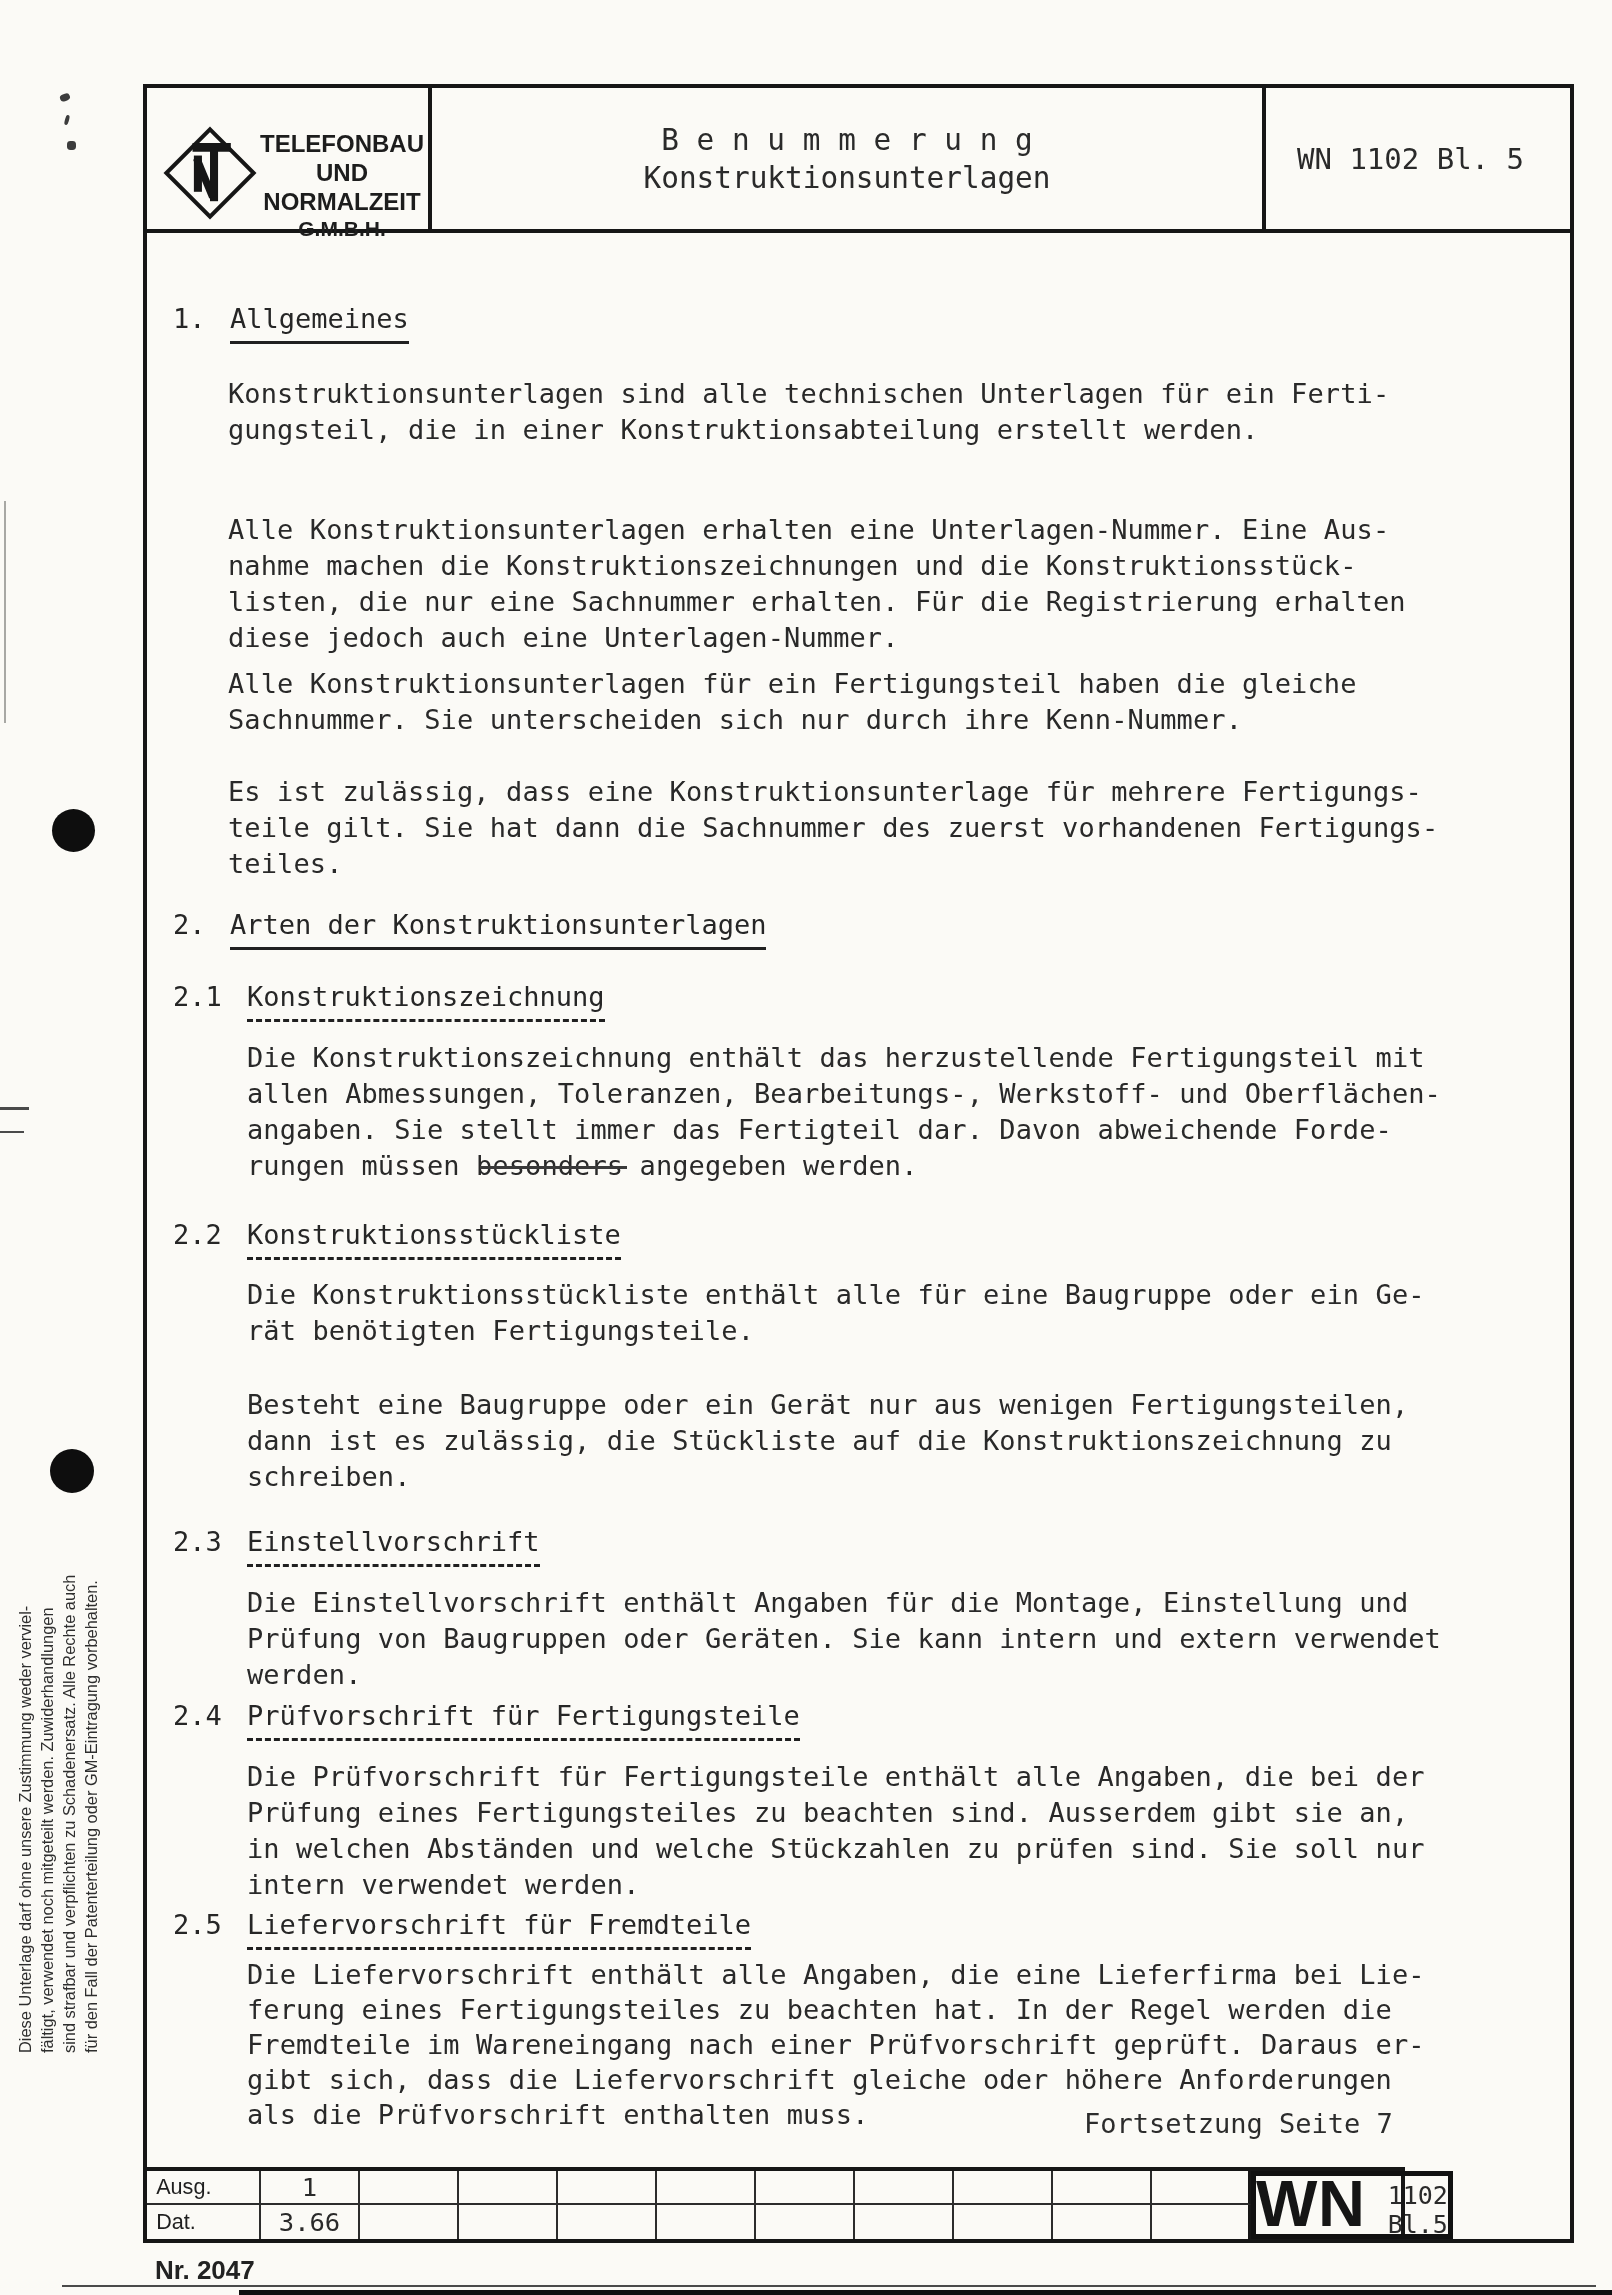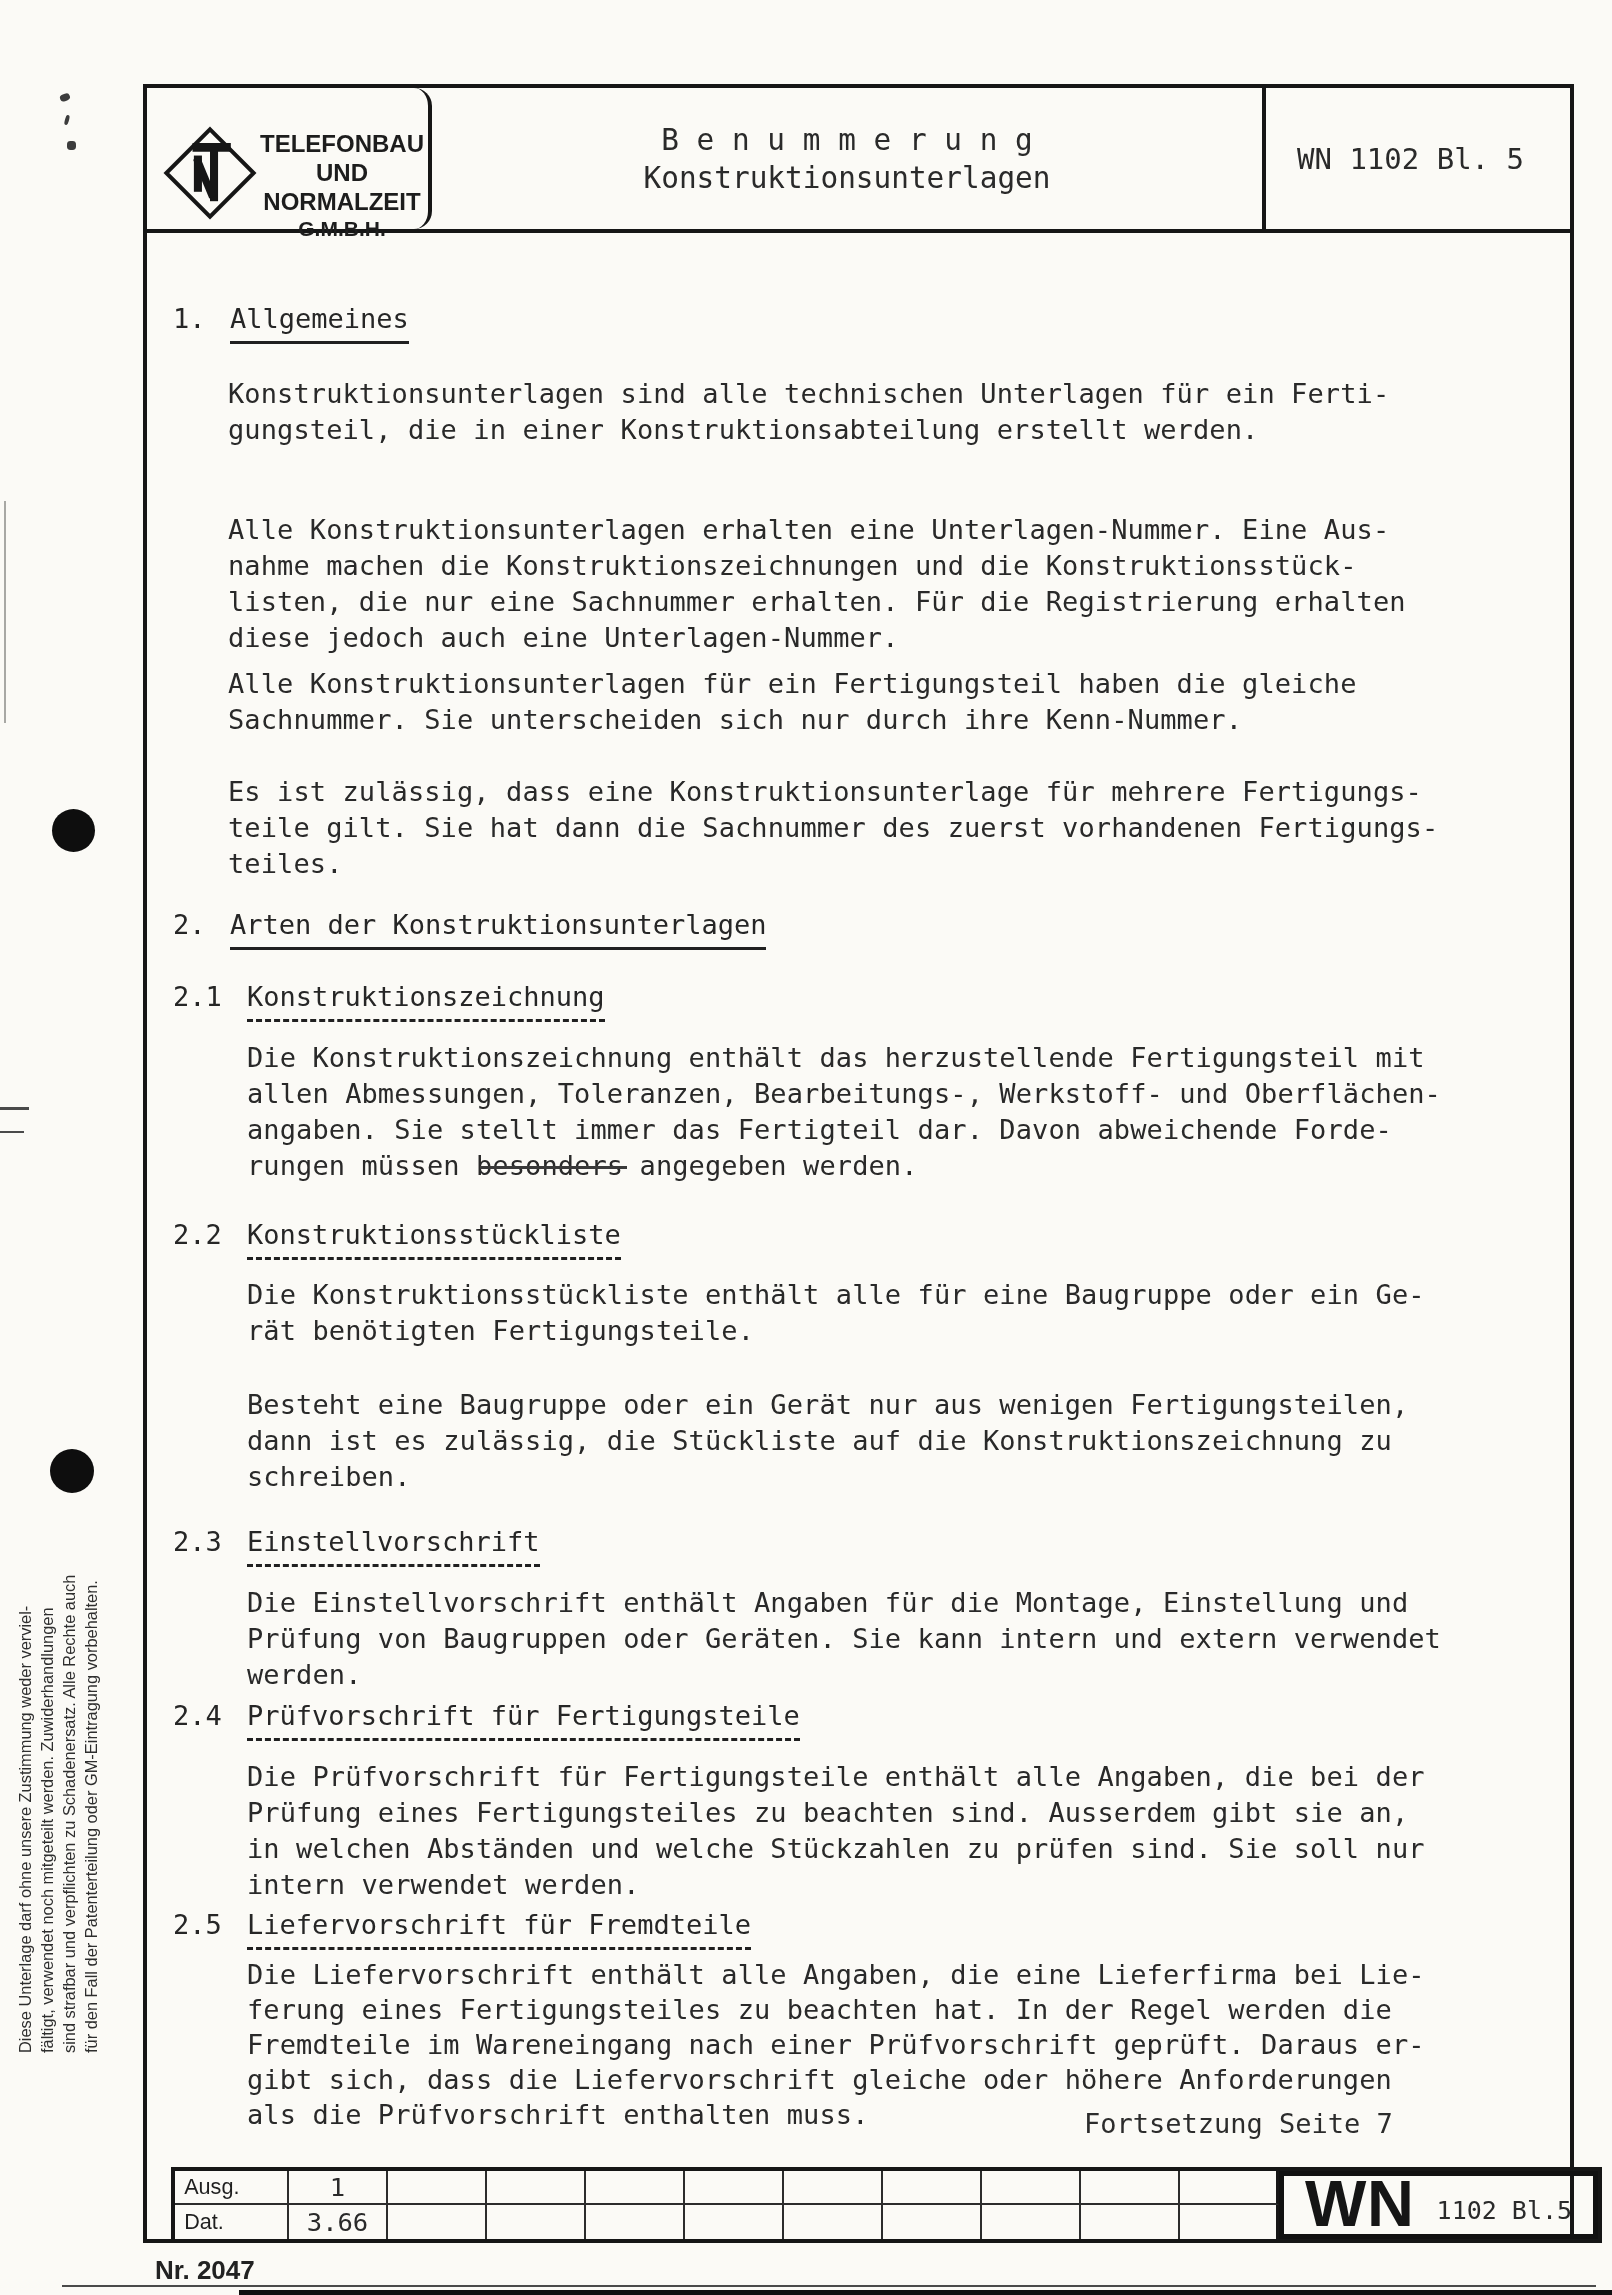--- a/index.html
+++ b/index.html
@@ -15,21 +15,21 @@
     box-sizing:border-box;border:4.6px solid #161616;
   }
 
   
   .header{
     position:absolute;left:0;top:0;width:100%;height:145px;
     box-sizing:border-box;border-bottom:4.6px solid #161616;
     display:flex;
   }
   .hcell{box-sizing:border-box;height:100%;position:relative;}
-  .logo-cell{width:285px;border-right:4.6px solid #161616;border-radius:18px;}
+  .logo-cell{width:285px;border-right:4.6px solid #161616;}
   .title-cell{width:834px;border-right:4.6px solid #161616;}
   .num-cell{flex:1;display:flex;align-items:center;}
   .monogram{position:absolute;left:15.7px;top:38px;width:94px;height:94px;}
   .logo-text{
     position:absolute;left:113px;top:41px;width:164px;text-align:center;
     font-family:"Liberation Sans","DejaVu Sans",sans-serif;font-weight:bold;
     font-size:24px;line-height:29px;color:#1d1d1d;letter-spacing:0px;
   }
   .logo-text .gmbh{font-size:21px;line-height:26px;}
   .title-block{position:absolute;left:0;top:33px;width:100%;text-align:center;
@@ -46,25 +46,24 @@
     position:absolute;font-size:27px;line-height:36px;white-space:pre-line;
     color:#292929;letter-spacing:0.1px;
   }
   .para.tight{line-height:35px;}
   .strike{position:absolute;left:480px;top:1166px;width:147px;height:2.6px;background:#3a3a3a;}
 
   .fort{position:absolute;left:1084px;top:2108px;font-size:27px;color:#2c2c2c;}
 
   
   .ftable{
-    position:absolute;left:143px;top:2167px;width:1431px;height:76px;
+    position:absolute;left:143px;top:2167px;width:1262px;height:76px;
     box-sizing:border-box;border:4.6px solid #161616;background:transparent;
     display:grid;grid-template-columns:114px repeat(10,99px) 1fr;
     grid-template-rows:1fr 1fr;
-    margin-left:28px;
   }
   .fc{box-sizing:border-box;border-right:2px solid #2c2c2c;display:flex;align-items:center;}
   .fc.r1{border-bottom:2px solid #2c2c2c;}
   .fc.last{border-right:3.9px solid #161616;}
   .fc.lab{padding-left:9.2px;font-family:"Liberation Sans","DejaVu Sans",sans-serif;
     font-size:21.6px;color:#1f1f1f;}
   .fc.val{justify-content:center;font-size:25.5px;color:#2a2a2a;}
   .wn-cell{
     grid-column:12;grid-row:1/3;box-sizing:border-box;border:5.2px solid #111;
     display:flex;align-items:baseline;justify-content:center;gap:22px;padding-top:1.3px;

